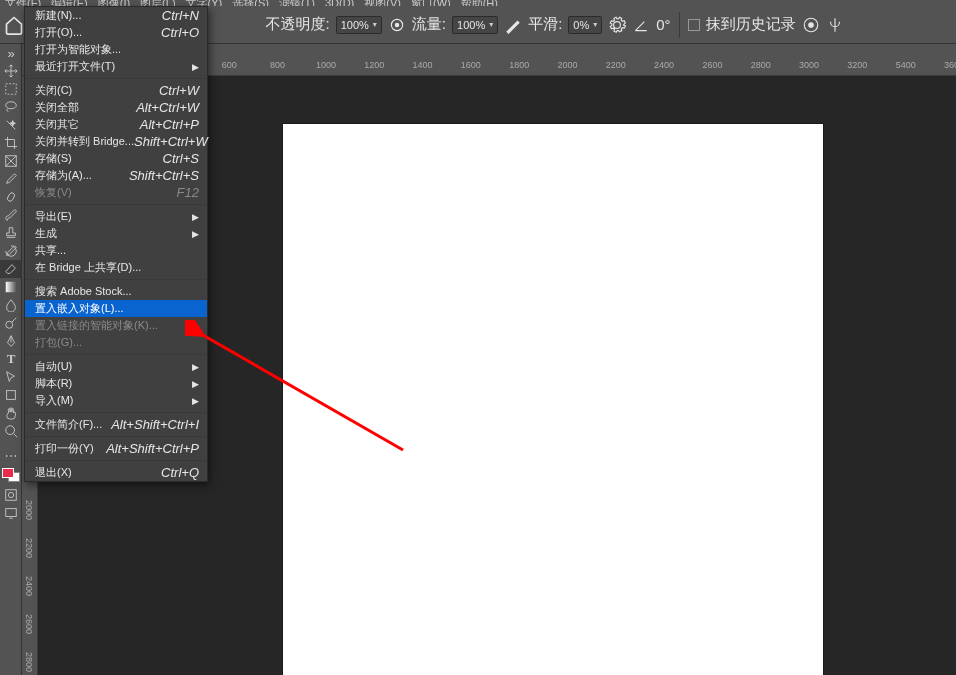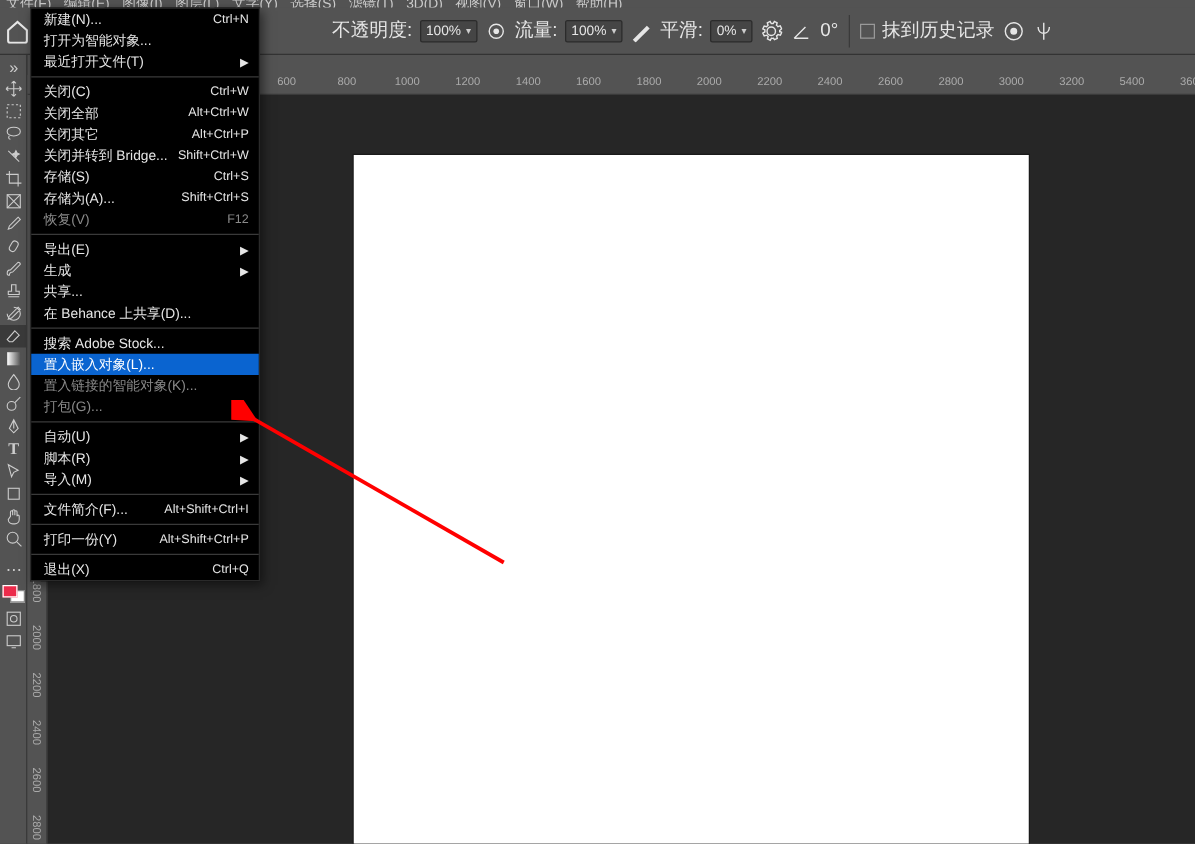--- a/index.html
+++ b/index.html
@@ -34,25 +34,25 @@
 .sel { background:#3a3a3a; }
 .swatch { width:18px; height:14px; margin:4px 2px; position:relative; }
 .swatch .fg { position:absolute; width:12px; height:10px; background:#ec2a4a; border:1px solid #fff; }
 .swatch .bg { position:absolute; width:12px; height:10px; background:#fff; border:1px solid #888; right:0; bottom:0; }
 
 
 .canvas-area { position:absolute; top:76px; left:38px; right:0; bottom:0; background:#262626; overflow:hidden;}
 .canvas { position:absolute; top:48px; left:245px; width:540px; height:554px; background:#fff; box-shadow:0 0 0 1px #1a1a1a; }
 
 
-.file-menu { position:absolute; top:6px; left:24px; width:184px; background:#000000; border:1px solid #2a2a2a; box-shadow:2px 3px 8px rgba(0,0,0,0.5); color:#e6e6e6; font-size:11px; z-index:100;}
+.file-menu { position:absolute; top:6px; left:24px; width:184px; background:#404040; border:1px solid #2a2a2a; box-shadow:2px 3px 8px rgba(0,0,0,0.5); color:#e6e6e6; font-size:11px; z-index:100;}
 .file-menu .row { display:flex; align-items:center; height:17px; padding:0 8px 0 10px; cursor:pointer; white-space:nowrap; }
 .file-menu .row.disabled { color:#8a8a8a; }
 .file-menu .row .lbl { flex:1; }
-.file-menu .row .sc { font-size:10px; color:inherit; }
+.file-menu .row .sc { font-size:13px; color:inherit;font-style:italic; }
 .file-menu .row .arr { font-size:9px; }
 .file-menu .row.hl { background:#0a64d0; color:#fff; }
 .file-menu .sep { height:1px; background:#3a3a3a; margin:3px 0; }
 
 
 .arrow-svg { position:absolute; top:320px; left:185px; width:230px; height:140px; z-index:200; pointer-events:none;}
 </style>
 </head>
 <body>
 
@@ -309,20 +309,24 @@
 <div class="canvas-area">
   <div class="canvas"></div>
 </div>
 
 <div class="file-menu" id="fm">
     <div class="row">
       <span class="lbl">新建(N)...</span>
       <span class="sc">Ctrl+N</span>
     </div>
     <div class="row">
+      <span class="lbl">打开(O)...</span>
+      <span class="sc">Ctrl+O</span>
+    </div>
+    <div class="row">
       <span class="lbl">打开为智能对象...</span>
     </div>
     <div class="row">
       <span class="lbl">最近打开文件(T)</span>
       <span class="arr">▶</span>
     </div>
     <div class="sep"></div>
     <div class="row">
       <span class="lbl">关闭(C)</span>
       <span class="sc">Ctrl+W</span>
@@ -357,21 +361,21 @@
       <span class="arr">▶</span>
     </div>
     <div class="row">
       <span class="lbl">生成</span>
       <span class="arr">▶</span>
     </div>
     <div class="row">
       <span class="lbl">共享...</span>
     </div>
     <div class="row">
-      <span class="lbl">在 Behance 上共享(D)...</span>
+      <span class="lbl">在 Bridge 上共享(D)...</span>
     </div>
     <div class="sep"></div>
     <div class="row">
       <span class="lbl">搜索 Adobe Stock...</span>
     </div>
     <div class="row hl">
       <span class="lbl">置入嵌入对象(L)...</span>
     </div>
     <div class="row disabled">
       <span class="lbl">置入链接的智能对象(K)...</span>

